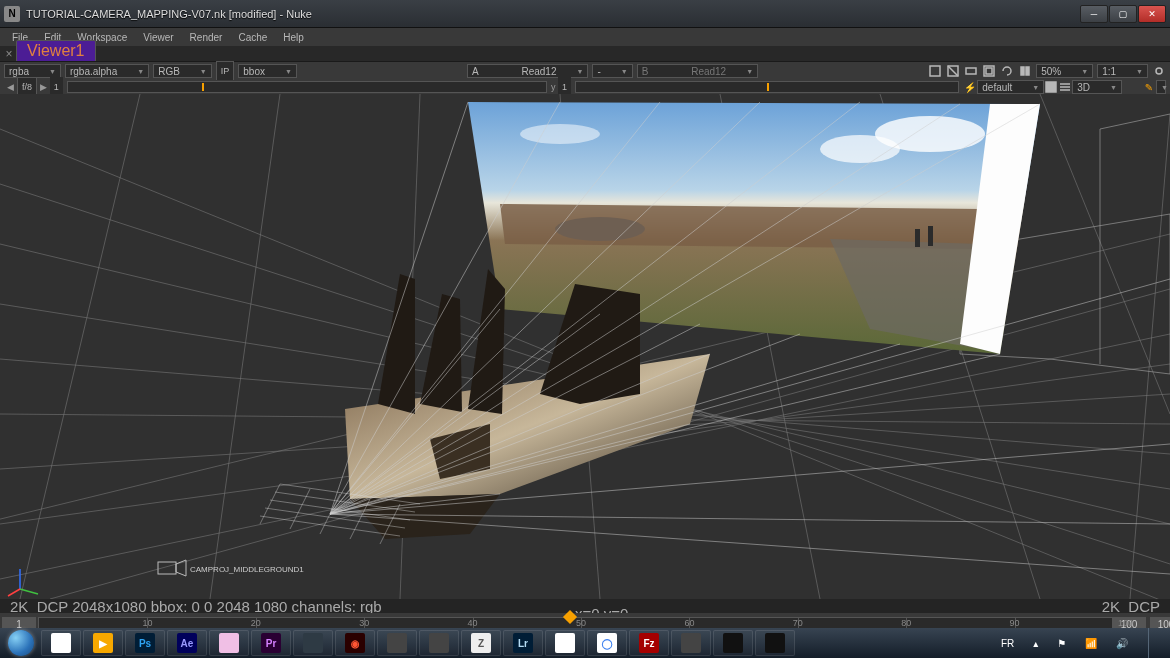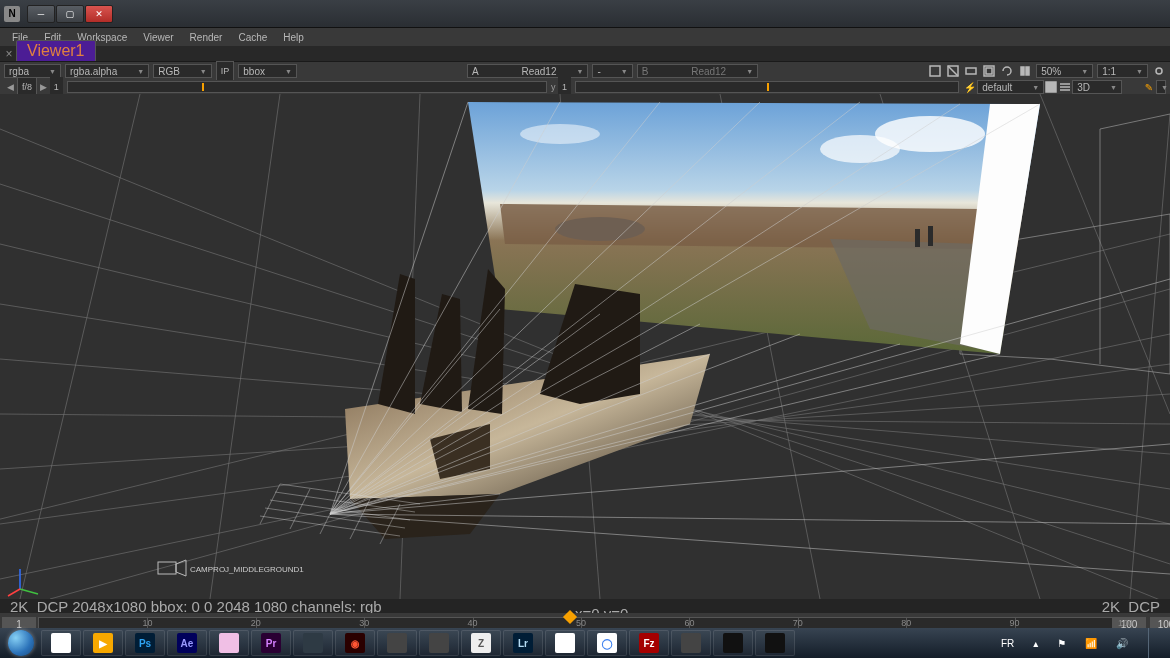--- a/index.html
+++ b/index.html
@@ -69,20 +69,21 @@
 .systray { margin-left:auto; display:flex;align-items:center; gap:19px; padding-right:8px; color:#fff; font-size:10px; }
 .systray .tray-ic { cursor:pointer; }
 
 .card-plane { fill: url(#skygrad); }
 </style>
 </head>
 <body>
 
 <div class="win-titlebar">
   <div class="app-icon">N</div>
+  <div class="title">TUTORIAL-CAMERA_MAPPING-V07.nk [modified] - Nuke</div>
   <div class="win-controls">
     <div class="win-btn">─</div>
     <div class="win-btn">▢</div>
     <div class="win-btn close">✕</div>
   </div>
 </div>
 
 <div class="menubar">
   <div class="menu-item">File</div>
   <div class="menu-item">Edit</div>

